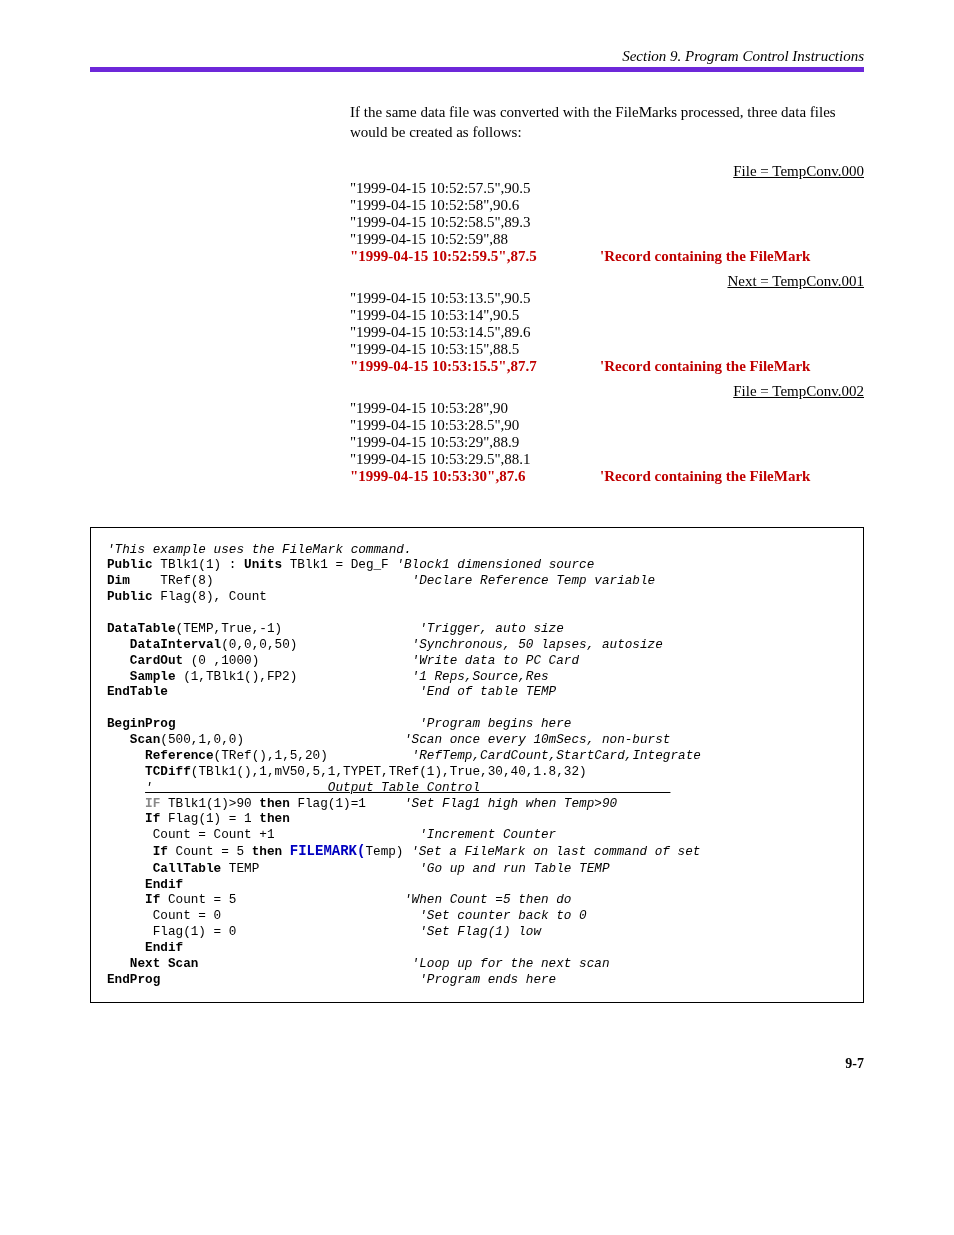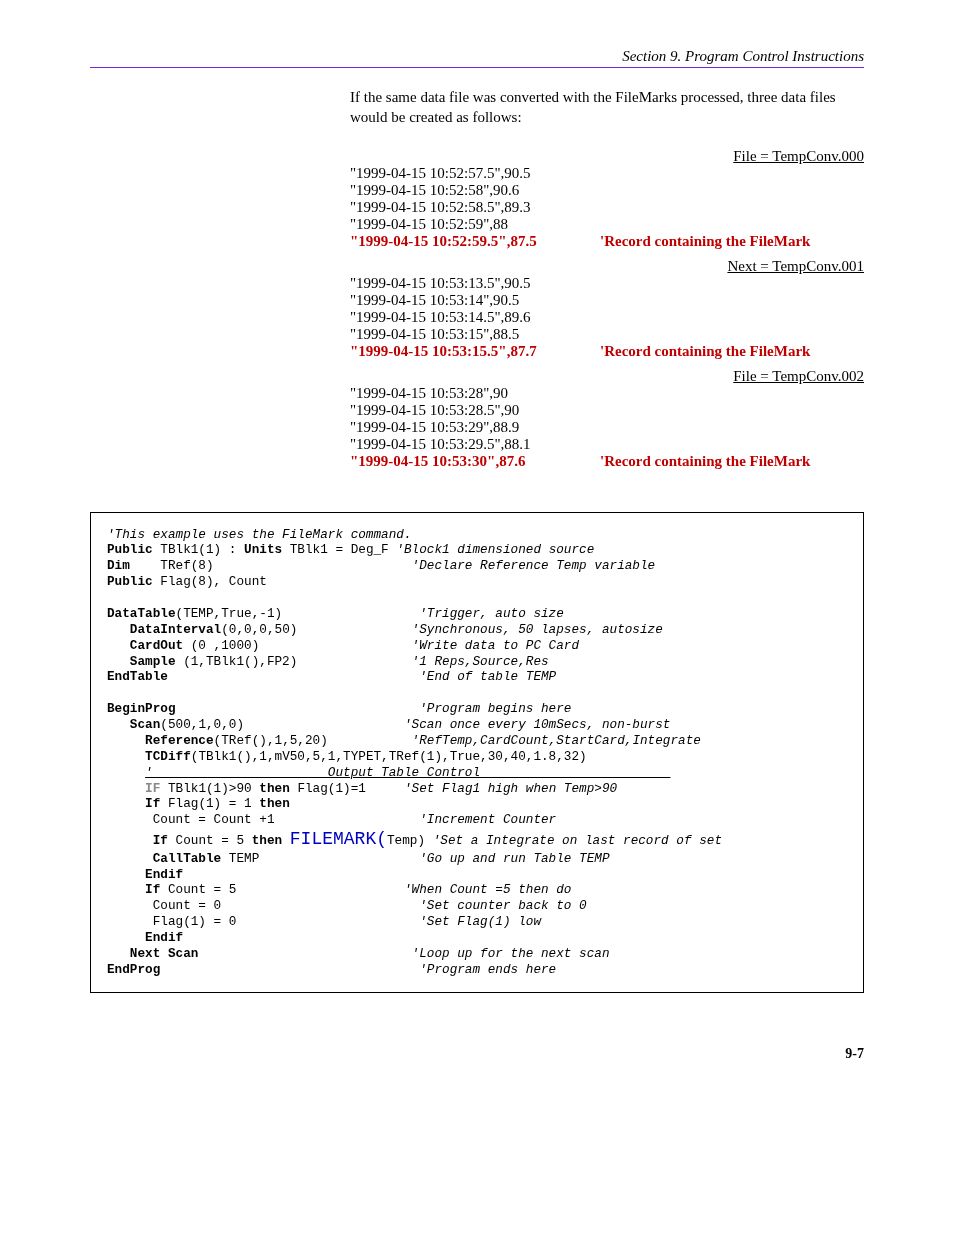--- a/index.html
+++ b/index.html
@@ -9,23 +9,23 @@
     background: #fff;
     margin: 0;
     padding: 48px 90px 48px 90px;
     width: 954px;
     box-sizing: border-box;
   }
   .section-header {
     text-align: right;
     font-style: italic;
     font-size: 15px;
-    border-bottom: 1px solid #6d28d9;
+    border-bottom: 5px solid #6d28d9;
     padding-bottom: 2px;
-    margin-bottom: 19px;
+    margin-bottom: 30px;
   }
   .narrow-col {
     margin-left: 260px;
     margin-right: 0;
   }
   .intro-para {
     margin-bottom: 20px;
     line-height: 1.35;
   }
   .file-block {
@@ -57,21 +57,21 @@
     margin-top: 42px;
     padding: 14px 16px 14px 16px;
     font-family: "Courier New", Courier, monospace;
     font-size: 12.7px;
     line-height: 1.25;
     white-space: pre;
   }
   .kw { font-weight: bold; }
   .kw-dim { font-weight: bold; color: #888; }
   .cmt { font-style: italic; }
-  .hl { color: #0000c0; font-weight: normal; font-size: 18px; }
+  .hl { color: #0000c0; font-weight: bold; font-size: 14px; }
   .under { text-decoration: underline; }
   .page-num {
     text-align: right;
     font-weight: bold;
     margin-top: 53px;
     font-size: 14px;
   }
 </style>
 </head>
 <body>
@@ -130,21 +130,21 @@
 <span class="kw">EndTable</span><span>                                 </span><span class="cmt">'End of table TEMP</span>
 
 <span class="kw">BeginProg</span><span>                                </span><span class="cmt">'Program begins here</span>
 <span>   </span><span class="kw">Scan</span><span>(500,1,0,0)                     </span><span class="cmt">'Scan once every 10mSecs, non-burst</span>
 <span>     </span><span class="kw">Reference</span><span>(TRef(),1,5,20)           </span><span class="cmt">'RefTemp,CardCount,StartCard,Integrate</span>
 <span>     </span><span class="kw">TCDiff</span><span>(TBlk1(),1,mV50,5,1,TYPET,TRef(1),True,30,40,1.8,32)</span>
 <span>     </span><span class="cmt under">'______________________ Output Table Control ________________________</span>
 <span>     </span><span class="kw-dim">IF</span><span> TBlk1(1)&gt;90 </span><span class="kw">then</span><span> Flag(1)=1     </span><span class="cmt">'Set Flag1 high when Temp&gt;90</span>
 <span>     </span><span class="kw">If</span><span> Flag(1) = 1 </span><span class="kw">then</span>
 <span>      </span><span>Count = Count +1                   </span><span class="cmt">'Increment Counter</span>
-<span>      </span><span class="kw">If</span><span> Count = 5 </span><span class="kw">then</span><span> </span><span class="hl">FILEMARK(</span><span>Temp) </span><span class="cmt">'Set a Integrate on last record of set</span>
+<span>      </span><span class="kw">If</span><span> Count = 5 </span><span class="kw">then</span><span> </span><span class="hl">FILEMARK(</span><span>Temp) </span><span class="cmt">'Set a FileMark on last command of set</span>
 <span>      </span><span class="kw">CallTable</span><span> TEMP                     </span><span class="cmt">'Go up and run Table TEMP</span>
 <span>     </span><span class="kw">Endif</span>
 <span>     </span><span class="kw">If</span><span> Count = 5                      </span><span class="cmt">'When Count =5 then do</span>
 <span>      </span><span>Count = 0                          </span><span class="cmt">'Set counter back to 0</span>
 <span>      </span><span>Flag(1) = 0                        </span><span class="cmt">'Set Flag(1) low</span>
 <span>     </span><span class="kw">Endif</span>
 <span>   </span><span class="kw">Next Scan</span><span>                            </span><span class="cmt">'Loop up for the next scan</span>
 <span class="kw">EndProg</span><span>                                  </span><span class="cmt">'Program ends here</span>
 </div>
 

